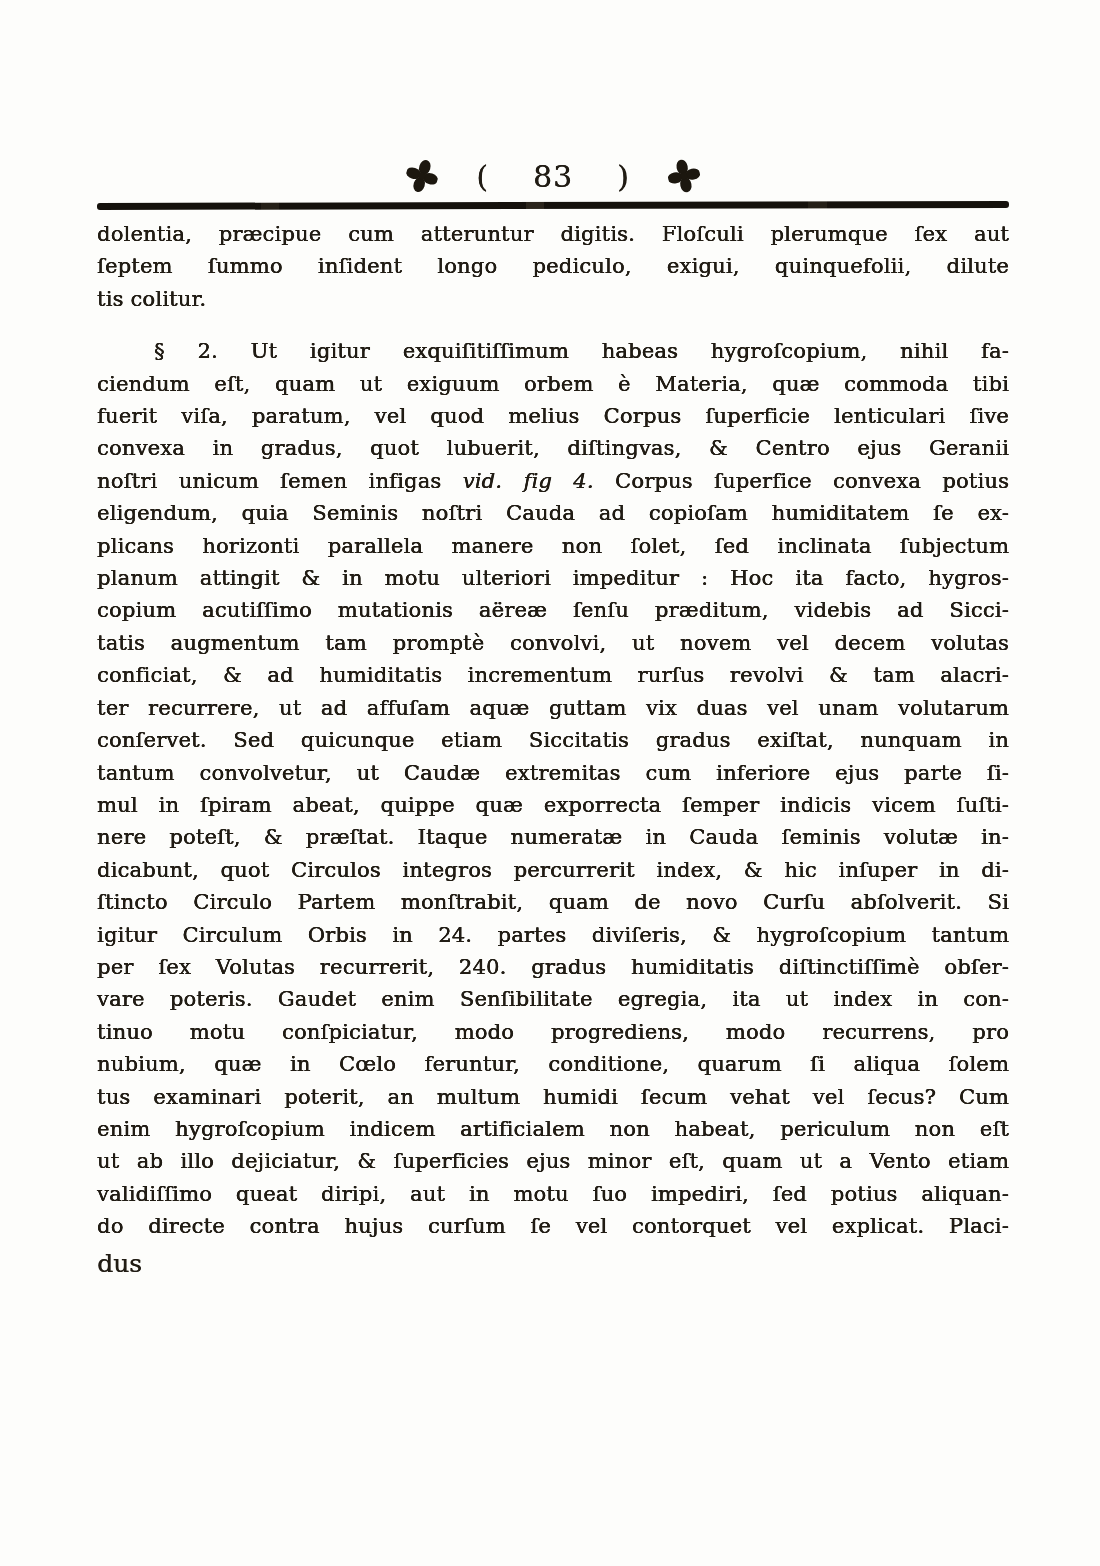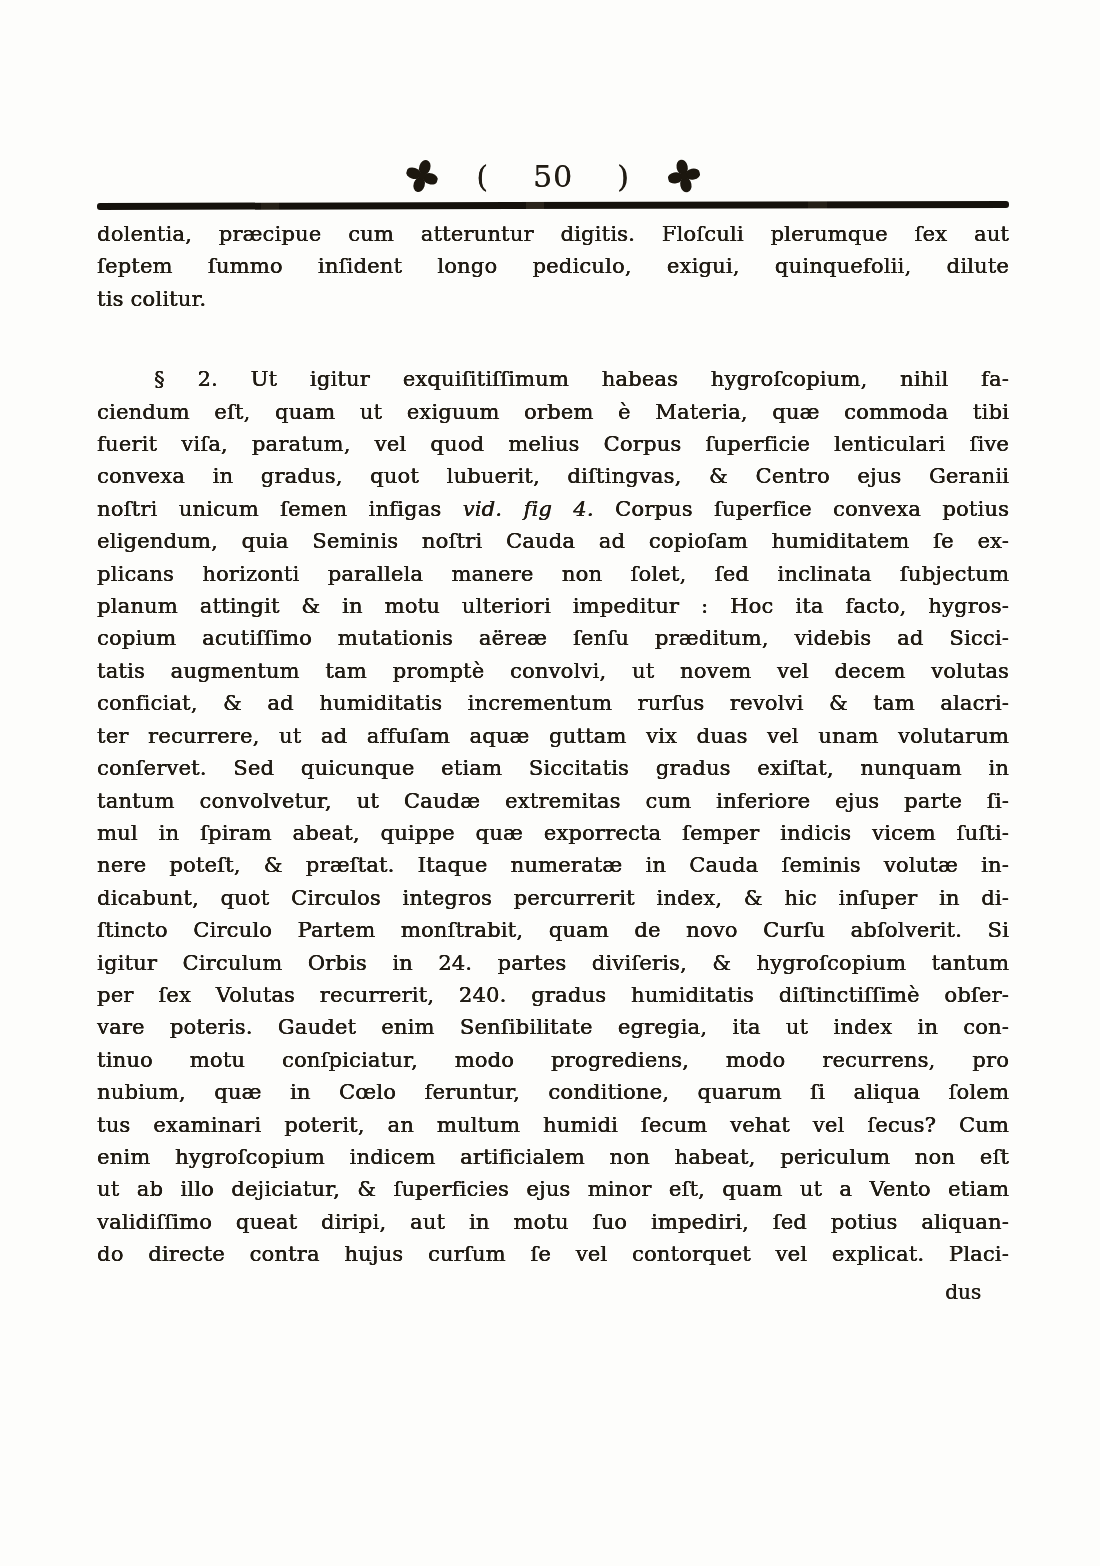--- a/index.html
+++ b/index.html
@@ -30,36 +30,36 @@
   .ornament { display:inline-flex; transform:rotate(18deg); }
   .ornament.right { transform:rotate(-12deg); }
   .rule {
     height:7px; margin-top:6px;
     background:linear-gradient(90deg,#15110c 0 18%, #241f17 18% 20%, #15110c 20% 47%, #2a241b 47% 49%, #15110c 49% 78%, #241f17 78% 80%, #15110c 80% 100%);
     border-radius:3px;
     transform:rotate(-0.12deg);
   }
   .para { margin:0; }
   .para1 { margin-top:9px; }
-  .para2 { margin-top:48px; }
+  .para2 { margin-top:20px; }
   .line {
     font-size:21px; line-height:32.4px;
     letter-spacing:0.2px;
     text-align:justify; text-align-last:justify;
     text-shadow:0.35px 0 0 currentColor, 0 0.2px 0 currentColor;
     white-space:nowrap; 
     white-space:normal;
   }
   .line.no-just { text-align:center; text-align-last:left; }
   .line.indent { text-indent:57px; }
   .it { font-style:italic; }
   .catchword-row {
     margin-top:5px;
-    text-align:right; padding-right:28px;
-    font-size:20px; line-height:32px;
+    text-align:left; padding-right:28px;
+    font-size:25px; line-height:32px;
     text-shadow:0.4px 0 0 currentColor;
   }
 </style>
 </head>
 <body>
 
 <div class="page">
   <div class="textblock">
 
     <div class="header">
@@ -69,21 +69,21 @@
             <ellipse cx="16" cy="8" rx="5.6" ry="7.6"></ellipse>
             <ellipse cx="16" cy="26" rx="5.6" ry="7.6"></ellipse>
             <ellipse cx="7" cy="17" rx="7.6" ry="5.6"></ellipse>
             <ellipse cx="25" cy="17" rx="7.6" ry="5.6"></ellipse>
             <circle cx="16" cy="17" r="3.4"></circle>
           </g>
         </svg>
       </span>
       <span class="pagenum-group">
         <span>(</span>
-        <span>50</span>
+        <span>83</span>
         <span>)</span>
       </span>
       <span class="ornament right">
         <svg width="32" height="34" viewBox="0 0 32 34" aria-hidden="true">
           <g fill="#1c170f">
             <ellipse cx="16" cy="8" rx="5.6" ry="7.6"></ellipse>
             <ellipse cx="16" cy="26" rx="5.6" ry="7.6"></ellipse>
             <ellipse cx="7" cy="17" rx="7.6" ry="5.6"></ellipse>
             <ellipse cx="25" cy="17" rx="7.6" ry="5.6"></ellipse>
             <circle cx="16" cy="17" r="3.4"></circle>

